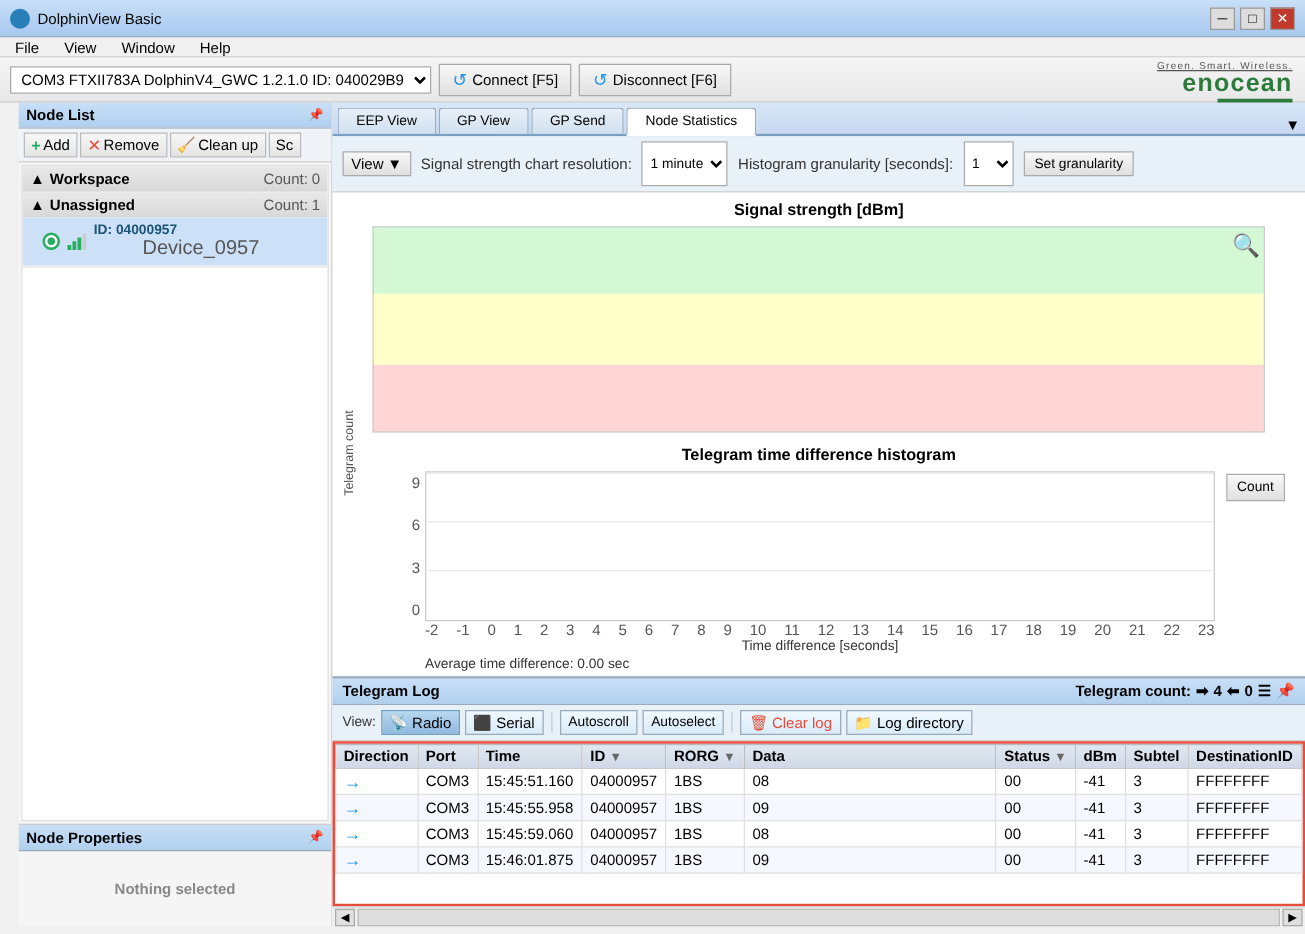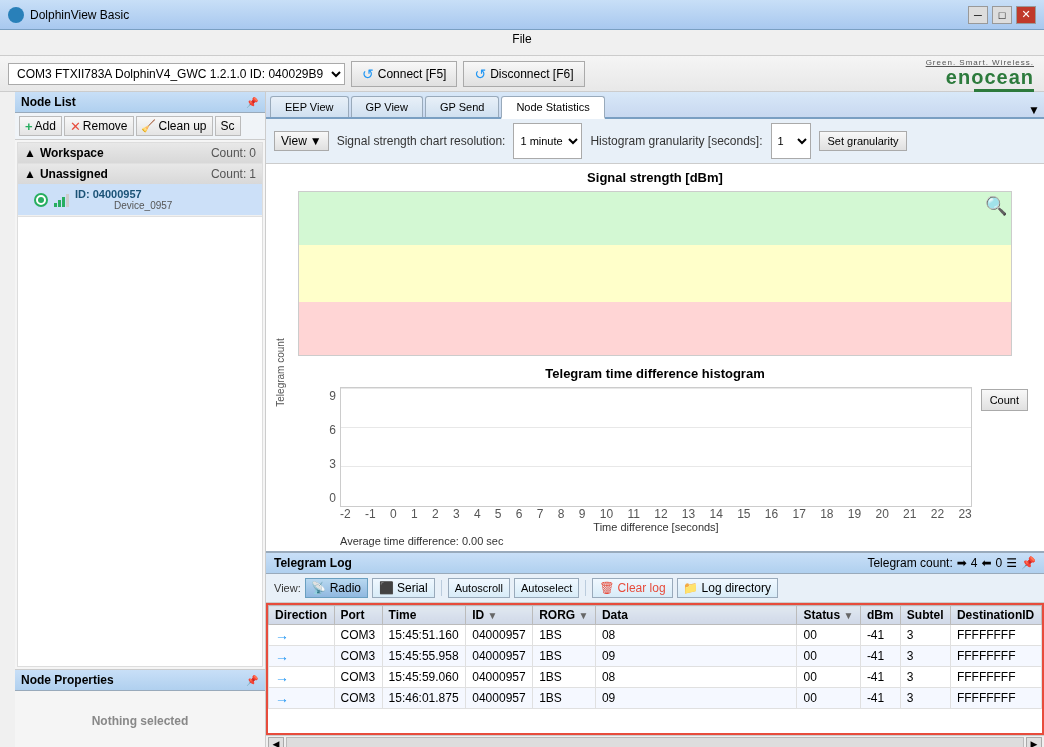--- a/index.html
+++ b/index.html
@@ -20,27 +20,26 @@
     .titlebar-btn {
       width: 20px; height: 18px; border: 1px solid #999; background: #ddd;
       display: flex; align-items: center; justify-content: center; font-size: 11px; cursor: pointer;
     }
     .titlebar-btn.close { background: #c0392b; color: white; }
     .app-icon { width: 16px; height: 16px; background: #2980b9; border-radius: 50%; }
 
     
     .menubar {
       background: #f0f0f0;
-      height: 26px;
+      height: 16px;
       display: flex;
       align-items: center;
       padding: 0 4px;
       border-bottom: 1px solid #ccc;
       gap: 4px;
-      flex-direction: column;
     }
     .menu-item {
       padding: 2px 8px;
       cursor: pointer;
     }
 
     
     .toolbar {
       background: linear-gradient(to bottom, #f5f5f5, #e8e8e8);
       height: 36px;
@@ -142,21 +141,21 @@
       border-bottom: 1px solid #f0f0f0;
     }
     .tree-item.selected { background: #cce0f8; }
 
     .signal-bars { display: flex; align-items: flex-end; gap: 1px; height: 14px; }
     .bar { width: 3px; background: #27ae60; }
     .bar.inactive { background: #ccc; }
 
     .node-info { display: flex; flex-direction: column; }
     .node-id { font-size: 11px; font-weight: bold; color: #1a5276; }
-    .node-name { font-size: 10px; color: #555; padding-left: 39px; }
+    .node-name { font-size: 16px; color: #555; padding-left: 39px; }
     .nothing-selected {
       display: flex;
       align-items: center;
       justify-content: center;
       height: 60px;
       color: #888;
       font-weight: bold;
     }
 
     
@@ -298,21 +297,21 @@
 
     .telegram-log-header {
       background: linear-gradient(to bottom, #c8dff7, #b0d0ef);
       padding: 3px 8px;
       display: flex;
       align-items: center;
       justify-content: space-between;
       border-bottom: 1px solid #9ab;
     }
     .tl-title { font-weight: bold; font-size: 12px; }
-    .tl-right { display: flex; align-items: flex-start; gap: 4px; font-size: 11px; }
+    .tl-right { display: flex; align-items: flex-start; gap: 4px; font-size: 11px; font-weight: bold; }
 
     .telegram-toolbar {
       background: #e8f0f8;
       padding: 4px 8px;
       display: flex;
       align-items: center;
       gap: 4px;
       border-bottom: 1px solid #ccc;
     }
     .tl-view-label { font-size: 11px; color: #333; }

